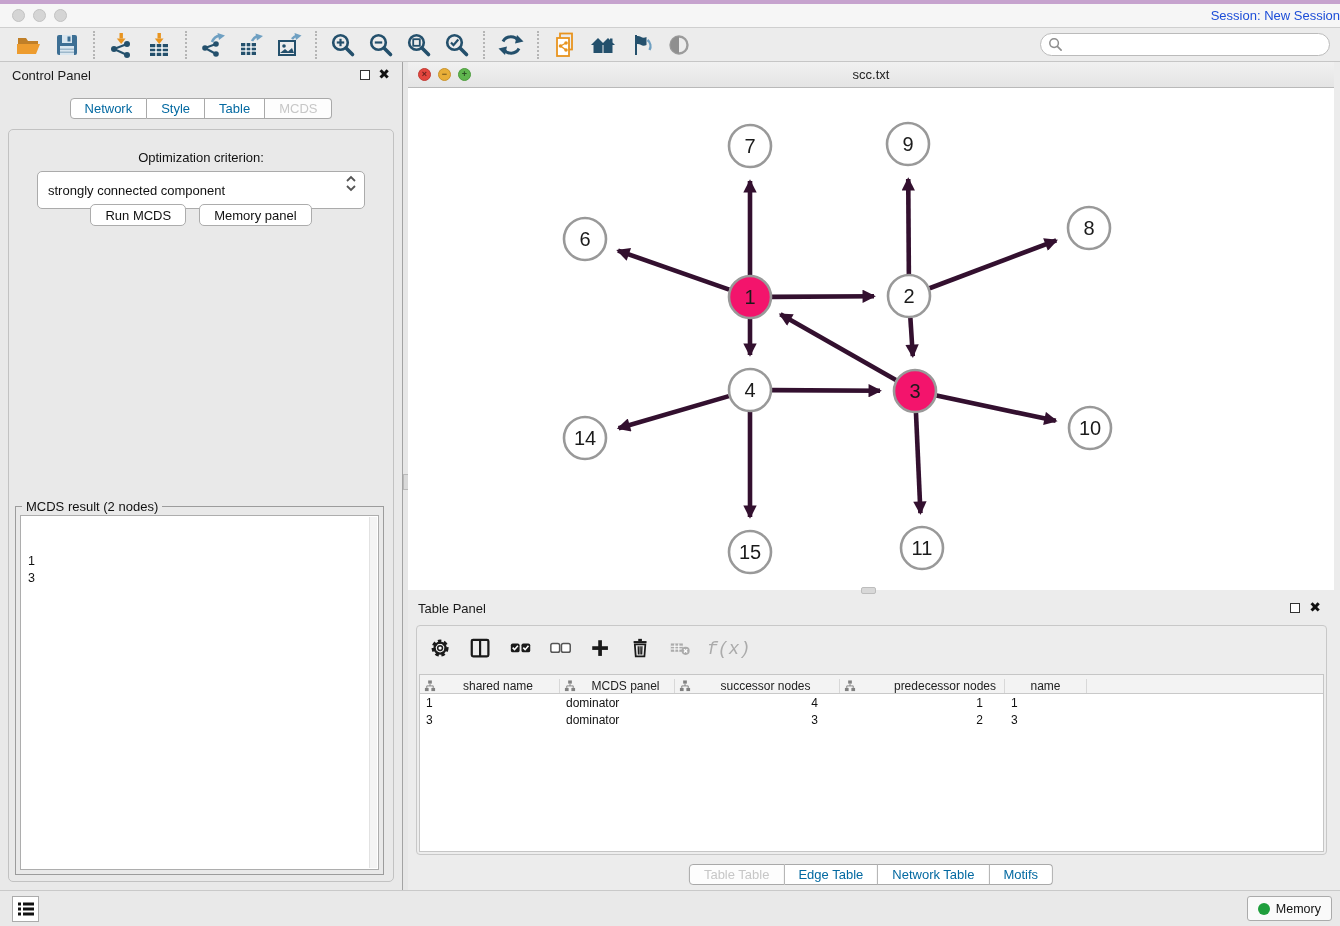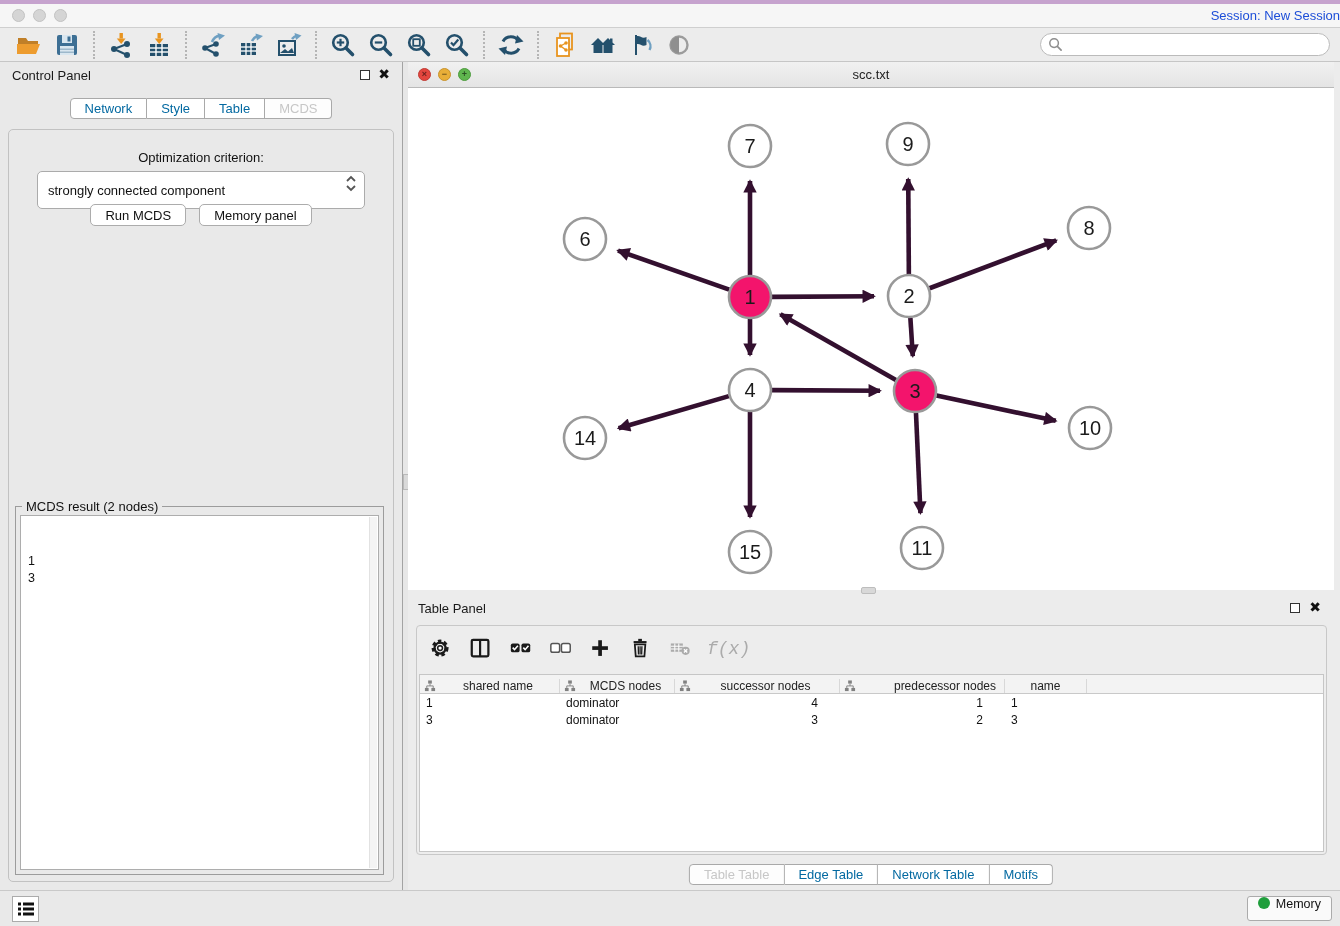--- a/index.html
+++ b/index.html
@@ -98,21 +98,21 @@
   .dt-row { display:flex; height:17px; align-items:center; }
   .dt-td { font-size:12px; color:#111; padding:0 6px; }
   .tp-tabs { position:absolute; bottom:5px; left:50%; transform:translateX(-50%); }
 
   
   .statusbar { position:absolute; left:0; right:0; bottom:0; height:36px; background:#E9E9E9;
                border-top:1px solid #C9C9C9; }
   .list-btn { position:absolute; left:12px; top:5px; width:27px; height:26px; background:#FFF;
               border:1px solid #ABABAB; display:flex; align-items:center; justify-content:center; }
   .memory-btn { position:absolute; right:8px; top:5px; height:25px; background:#FAFAFA; border:1px solid #ABABAB;
-                border-radius:3px; display:flex; gap:6px; padding:0 10px; font-size:12.5px; color:#111; }
+                border-radius:3px; display:flex; align-items:center; gap:6px; padding:0 10px; font-size:12.5px; color:#111; }
   .mem-dot { width:12px; height:12px; border-radius:50%; background:#1F9E3C; }
 </style>
 </head>
 <body>
 
 <div class="app">
 
   <div class="desktop-strip"></div>
   <div class="titlebar">
     <div class="tl-group">
@@ -482,21 +482,21 @@
             <div class="dt-th" style="width: 115px;">
               <svg viewBox="0 0 13 13" width="12" height="12">
                 <rect x="4.5" y="0.5" width="4" height="3.4" fill="#808080"></rect>
                 <line x1="6.5" y1="3.9" x2="6.5" y2="6.4" stroke="#808080" stroke-width="1"></line>
                 <line x1="3" y1="6.4" x2="10" y2="6.4" stroke="#808080" stroke-width="1"></line>
                 <line x1="3" y1="6.4" x2="3" y2="8.6" stroke="#808080" stroke-width="1"></line>
                 <line x1="10" y1="6.4" x2="10" y2="8.6" stroke="#808080" stroke-width="1"></line>
                 <rect x="1" y="8.6" width="4" height="3.4" fill="#808080"></rect>
                 <rect x="8" y="8.6" width="4" height="3.4" fill="#808080"></rect>
               </svg>
-              <span class="th-label">MCDS nodes</span>
+              <span class="th-label">MCDS panel</span>
             </div>
             <div class="dt-th" style="width: 165px;">
               <svg viewBox="0 0 13 13" width="12" height="12">
                 <rect x="4.5" y="0.5" width="4" height="3.4" fill="#808080"></rect>
                 <line x1="6.5" y1="3.9" x2="6.5" y2="6.4" stroke="#808080" stroke-width="1"></line>
                 <line x1="3" y1="6.4" x2="10" y2="6.4" stroke="#808080" stroke-width="1"></line>
                 <line x1="3" y1="6.4" x2="3" y2="8.6" stroke="#808080" stroke-width="1"></line>
                 <line x1="10" y1="6.4" x2="10" y2="8.6" stroke="#808080" stroke-width="1"></line>
                 <rect x="1" y="8.6" width="4" height="3.4" fill="#808080"></rect>
                 <rect x="8" y="8.6" width="4" height="3.4" fill="#808080"></rect>

